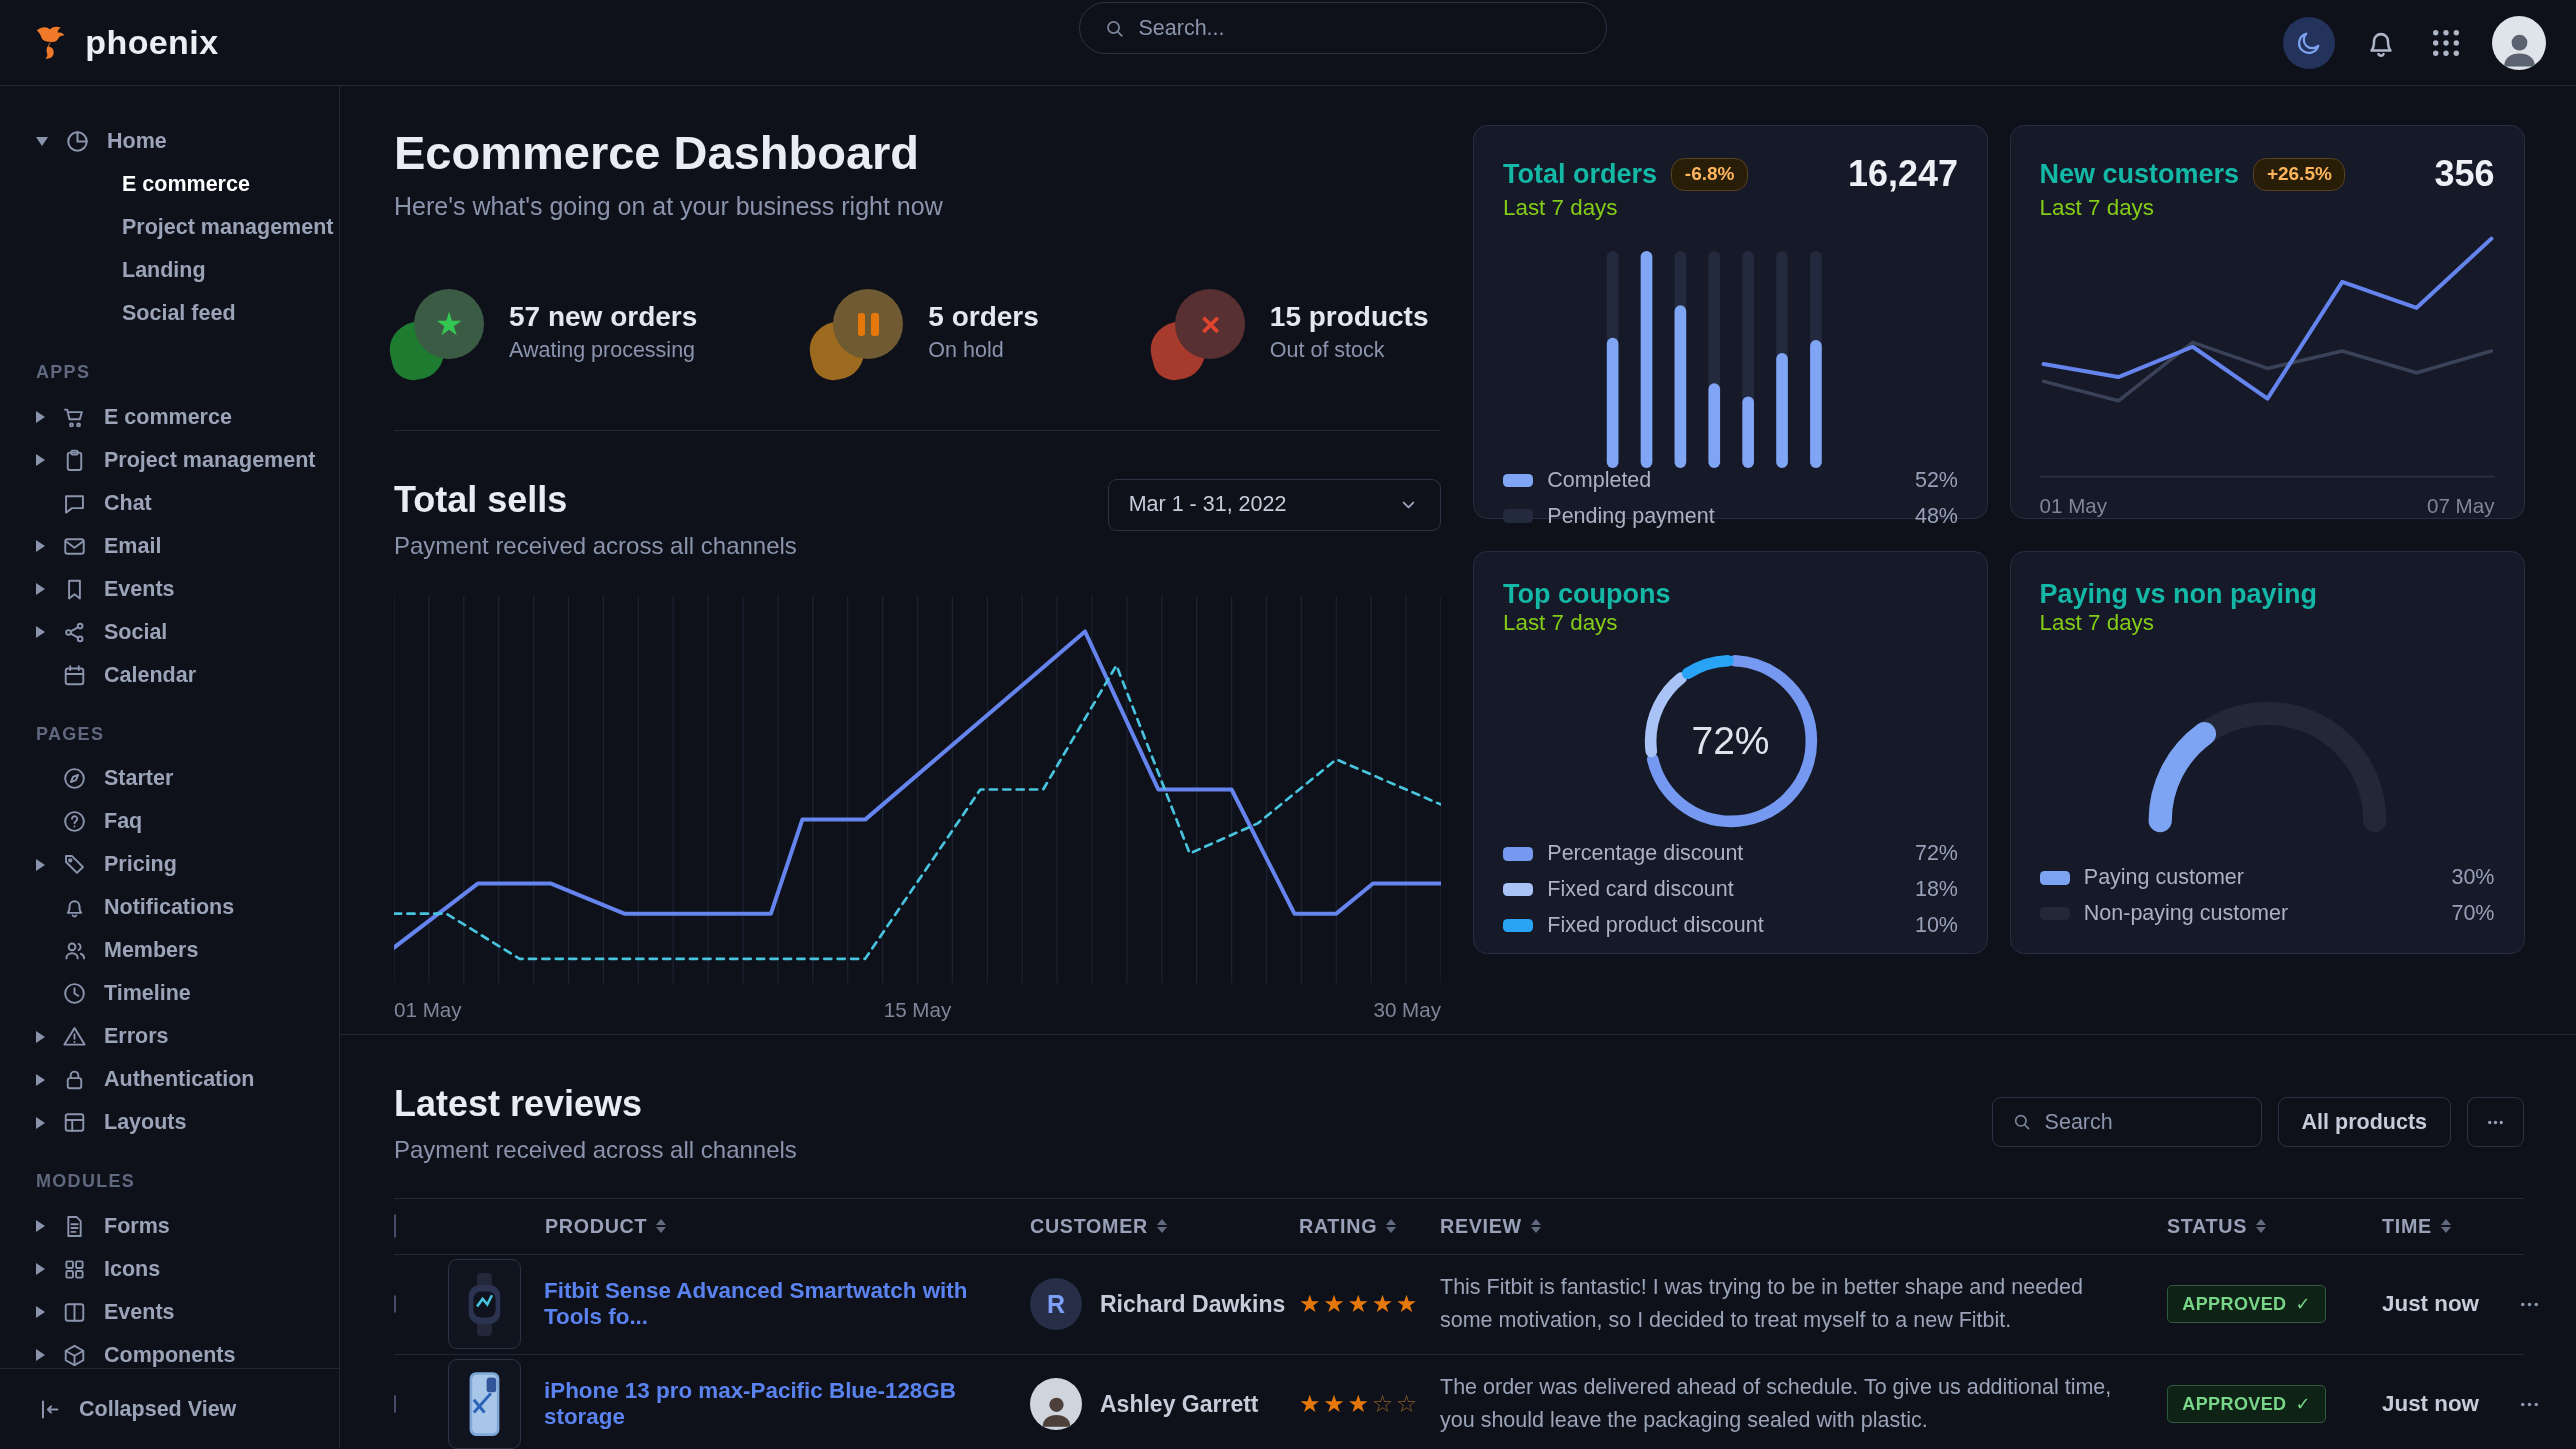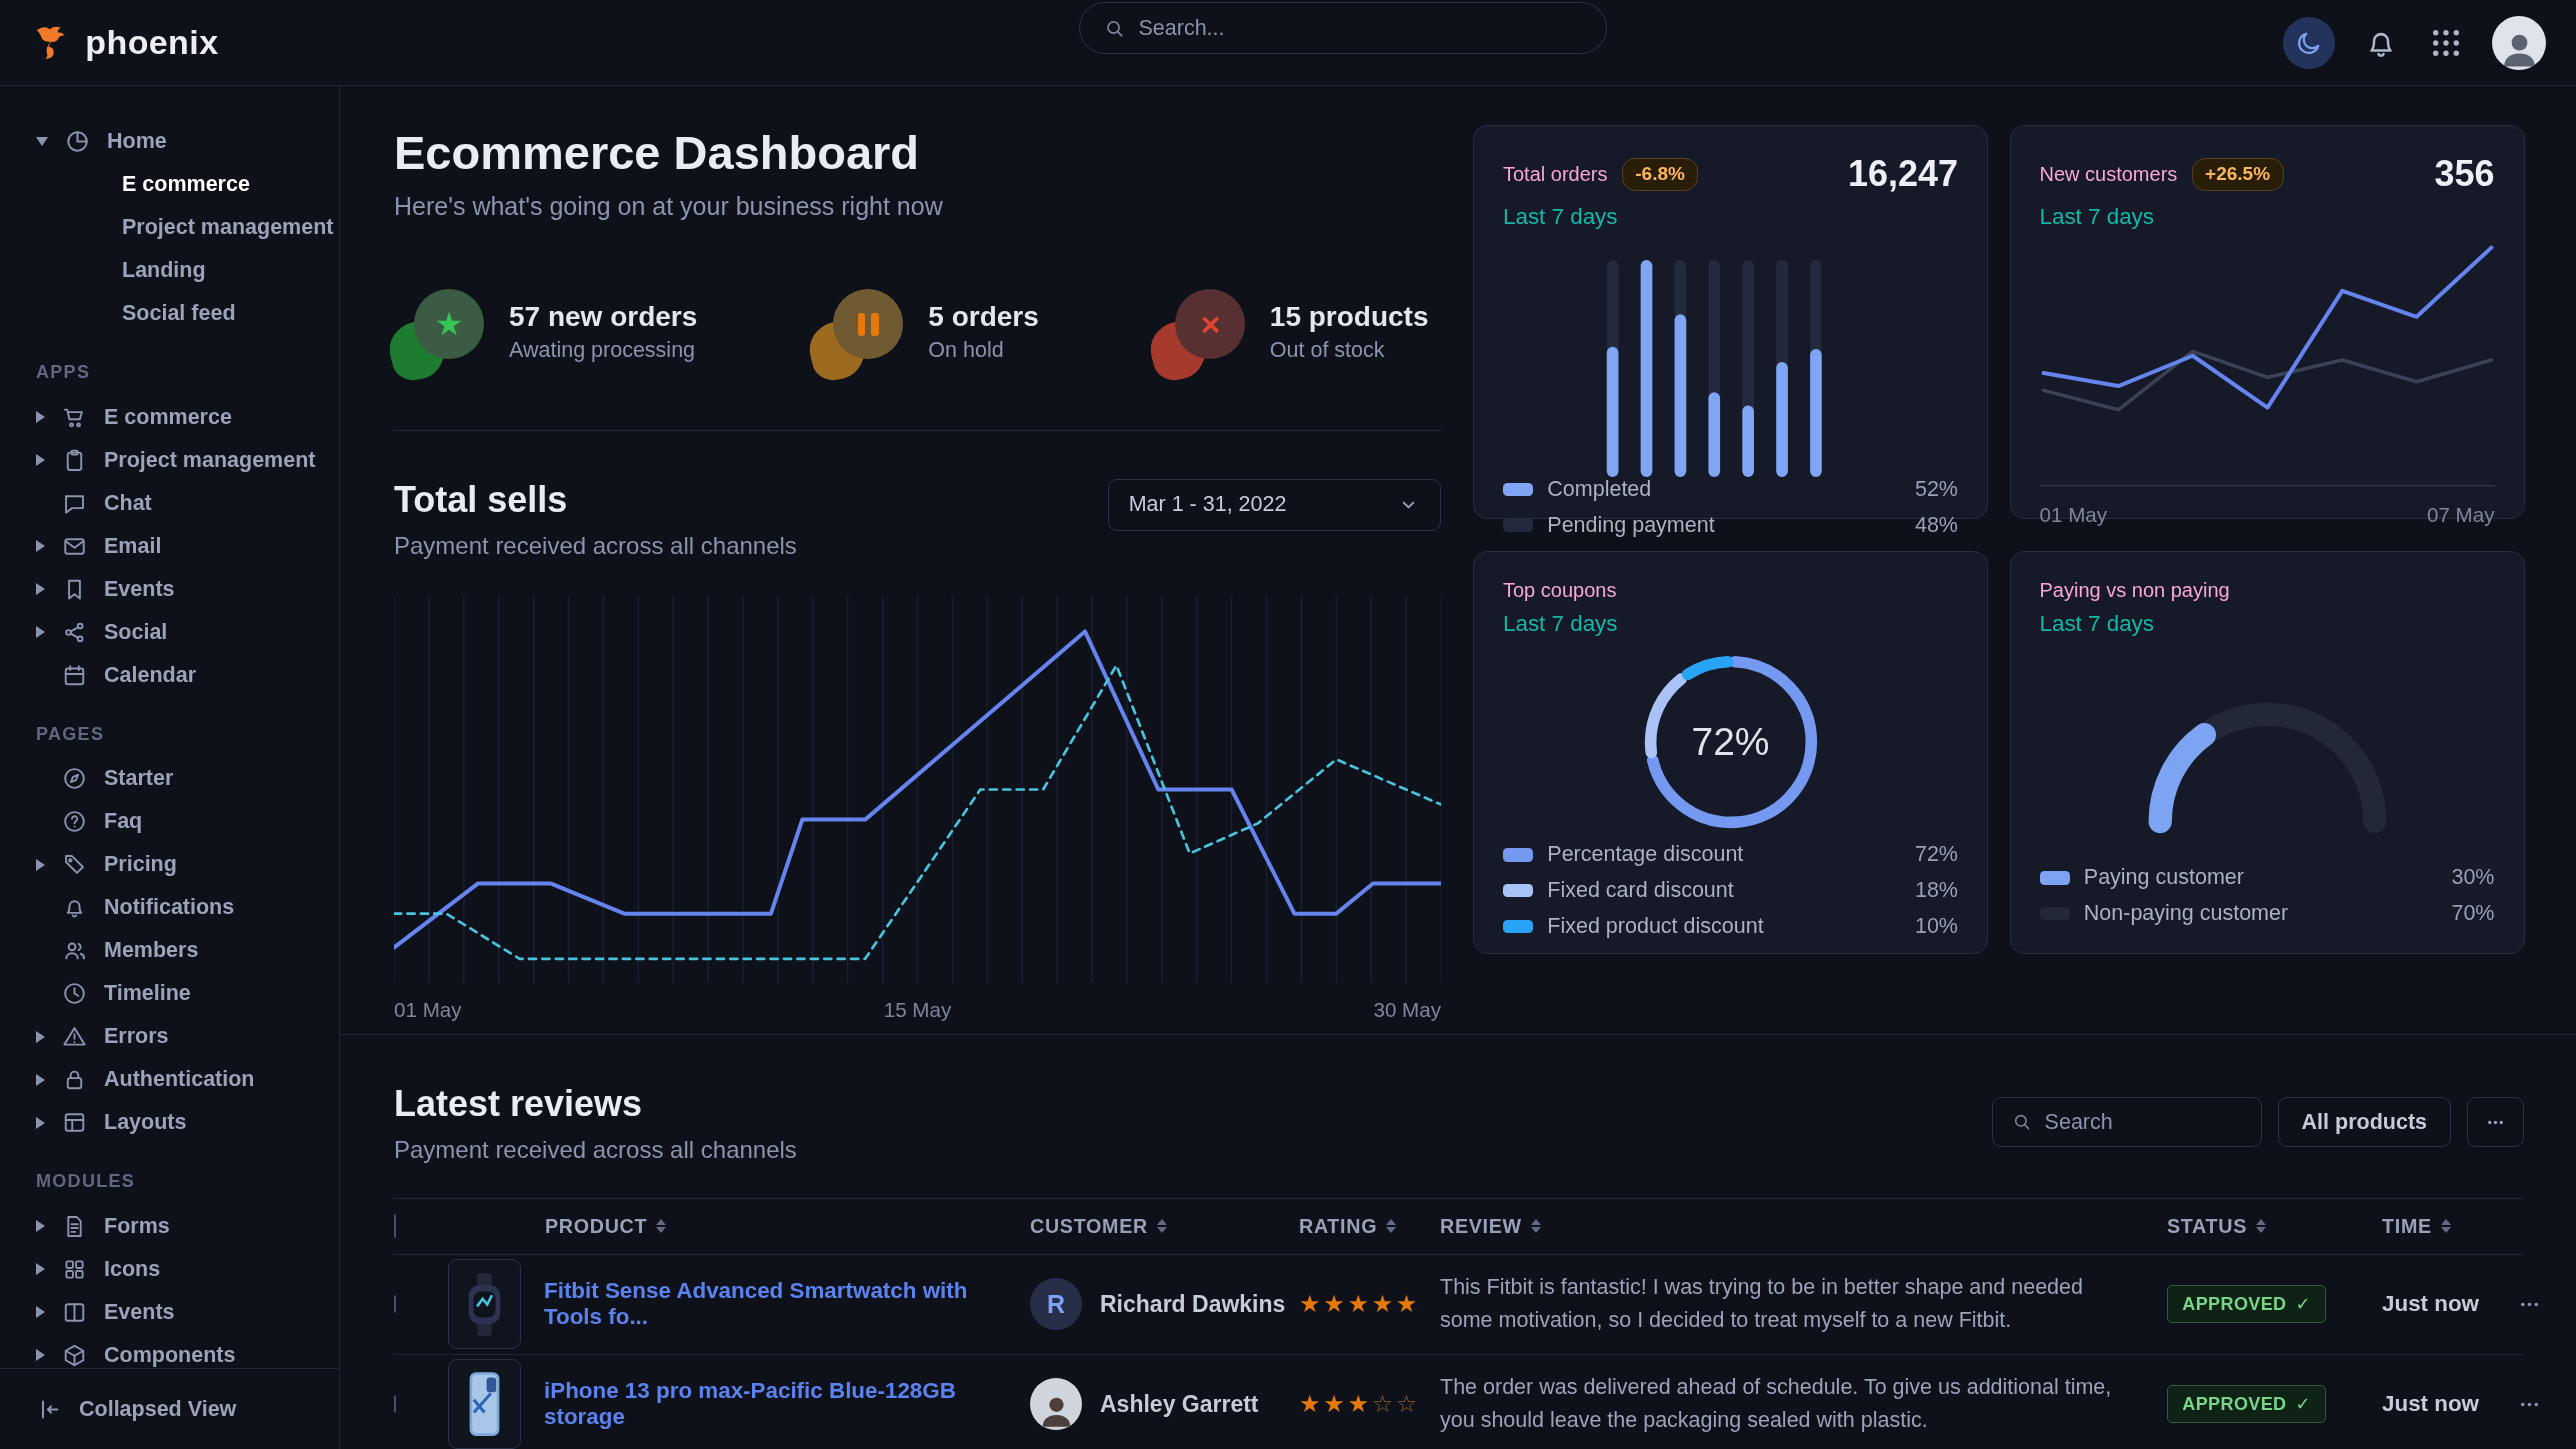--- a/index.html
+++ b/index.html
@@ -45,24 +45,24 @@
   .sells-head{display:flex;align-items:flex-start;margin-top:48px}
   h2{font-size:36px;font-weight:700;color:#e9ecf2}
   .sells-sub{margin-top:10.7px;font-size:24px;color:#8a94ad}
   .select{margin-left:auto;width:333px;height:52px;border:0.9px solid var(--line2);border-radius:9px;display:flex;align-items:center;padding:0 19.7px;font-size:21.5px;color:#c6ccda;gap:10.7px}
   .select .cv{margin-left:auto;color:#9aa3b8;font-size:23px;display:flex}
   .ts-chart{margin-top:36px}
   .x-labels{display:flex;justify-content:space-between;margin-top:12.5px;font-size:20.6px;color:#7f8699}
   .cards{width:1051px;flex:0 0 auto;display:grid;grid-template-columns:515px 515px;grid-template-rows:394px 403px;gap:32px 21.5px;align-content:start}
   .card{background:var(--card);border:0.9px solid #262e42;border-radius:14.3px;padding:27px 29px;display:flex;flex-direction:column}
   .card-head{display:flex;align-items:center;gap:14.3px}
-  .card-title{font-size:20px;font-weight:400;color:#f9a8d4}
+  .card-title{font-size:27px;font-weight:700;color:#14b8a6}
   .badge-warn{font-size:19px;font-weight:700;color:#ffb55e;background:#281d07;border:0.9px solid #5a4220;border-radius:13.4px;padding:4.5px 12.5px}
   .card-value{margin-left:auto;font-size:36px;font-weight:700;color:#eef0f5}
-  .card-period{margin-top:9px;font-size:22.4px;color:#14b8a6}
+  .card-period{font-size:22.4px;color:#84cc16}
   .legend{margin-top:auto;display:flex;flex-direction:column;gap:10.7px}
   .lrow{display:flex;align-items:center;gap:14.3px;font-size:21.5px;color:#aab2c4}
   .sw{width:30px;height:13.4px;border-radius:4.5px;flex:0 0 auto}
   .lpct{margin-left:auto;color:#98a1b8}
   .bars-wrap{display:flex;justify-content:center;margin-top:30px}
   .donut-wrap{display:flex;justify-content:center;margin-top:5.4px;position:relative}
   .donut-center{position:absolute;top:50%;left:50%;transform:translate(-50%,-50%);font-size:39px;color:#dfe3ea}
   .gauge-wrap{display:flex;justify-content:center;margin-top:36px}
   .nc-axis-labels{display:flex;justify-content:space-between;font-size:20.6px;color:#7f8699;margin-top:9px}
   .wide-divider{height:0.9px;background:var(--line);margin:0 -52px 0 -54px}

